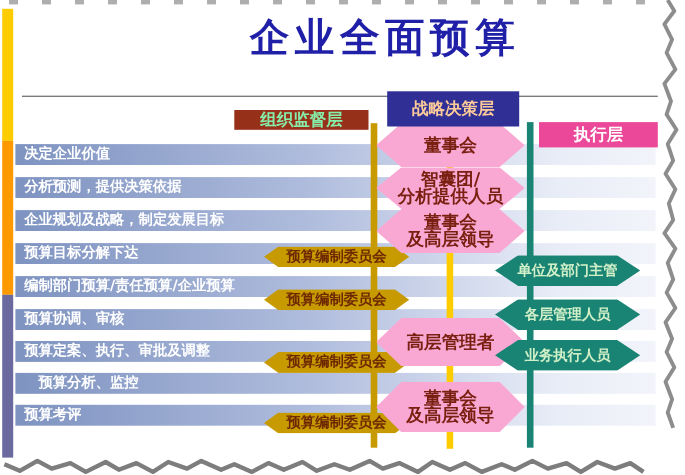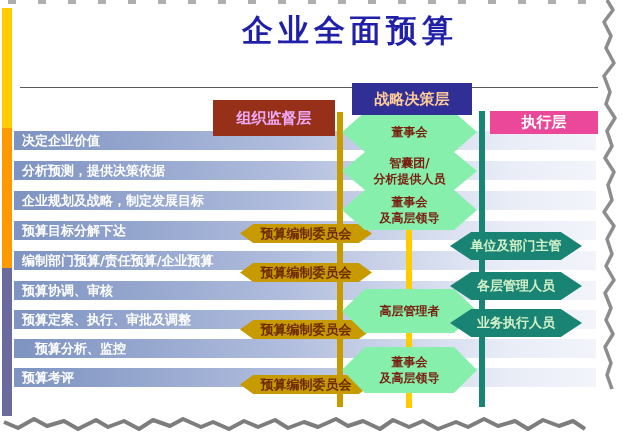--- a/index.html
+++ b/index.html
@@ -7,56 +7,56 @@
     width:623px;height:432px;position:relative;overflow:hidden;
     background:#ffffff;
     font-family:"DejaVu Sans","Liberation Sans",sans-serif;
   }
   .abs{position:absolute;}
   
   .title{
     left:180px;top:10px;width:340px;height:42px;
     text-align:center;
     font-family:"DejaVu Serif","Liberation Serif",serif;
-    font-size:31px;font-weight:bold;color:#1f1fa8;letter-spacing:5px;
+    font-size:36px;font-weight:bold;color:#1f1fa8;letter-spacing:5px;
     z-index:6;
   }
   .title-rule{
     left:20px;top:87px;width:578px;height:1px;background:#5a5a5a;z-index:1;
   }
   
   .edge-seg{left:2px;width:10px;z-index:0;}
   
   .layer-box{
     z-index:5;text-align:center;font-weight:bold;font-size:15px;
     display:flex;align-items:center;justify-content:center;
   }
   .layer-strategic{left:352px;top:83px;width:120px;height:32px;background:#2f2f96;color:#ffcc99;}
-  .layer-supervision{left:213px;top:100px;width:122px;height:36px;background:#963018;color:#f0abfc;}
+  .layer-supervision{left:213px;top:100px;width:122px;height:18px;background:#963018;color:#86efac;}
   .layer-execution{left:490px;top:111px;width:108px;height:23px;background:#ec4899;color:#ffffff;}
   
   .row-bar{
     left:14px;width:582px;height:19px;z-index:1;
     background:linear-gradient(to right,#7e93c1,#aebbdc 45%,#e9edf7 85%,#f2f4fa);
     color:#ffffff;font-size:13px;font-weight:600;
     line-height:19px;padding-left:8px;box-sizing:border-box;
     white-space:nowrap;
   }
   
   .vline{width:6px;z-index:2;}
   .vline-gold{left:337px;top:112px;height:295px;background:#c79a00;}
   .vline-yellow{left:406px;top:112px;height:296px;background:#ffcc00;}
   .vline-teal{left:479px;top:111px;height:296px;background:#1a8474;}
   
   .hex{
     z-index:3;display:flex;align-items:center;justify-content:center;
     text-align:center;font-weight:bold;white-space:pre-line;
   }
   .hex-yellow{
-    left:342px;width:135px;background:#86efac;color:#7a2010;font-size:12px;line-height:16px;
+    left:342px;width:135px;background:#f9a8d4;color:#7a2010;font-size:16px;line-height:16px;
     clip-path:polygon(0 50%,17% 0,83% 0,100% 50%,83% 100%,17% 100%);
   }
   .hex-gold{
     left:240px;width:132px;height:19px;background:#c79a00;color:#6e2800;font-size:13px;line-height:19px;
     clip-path:polygon(0 50%,10% 0,90% 0,100% 50%,90% 100%,10% 100%);
   }
   .hex-teal{
     left:450px;width:132px;height:28px;background:#1a8474;color:#d2f0c8;font-size:13px;
     clip-path:polygon(0 50%,16% 0,84% 0,100% 50%,84% 100%,16% 100%);
   }

